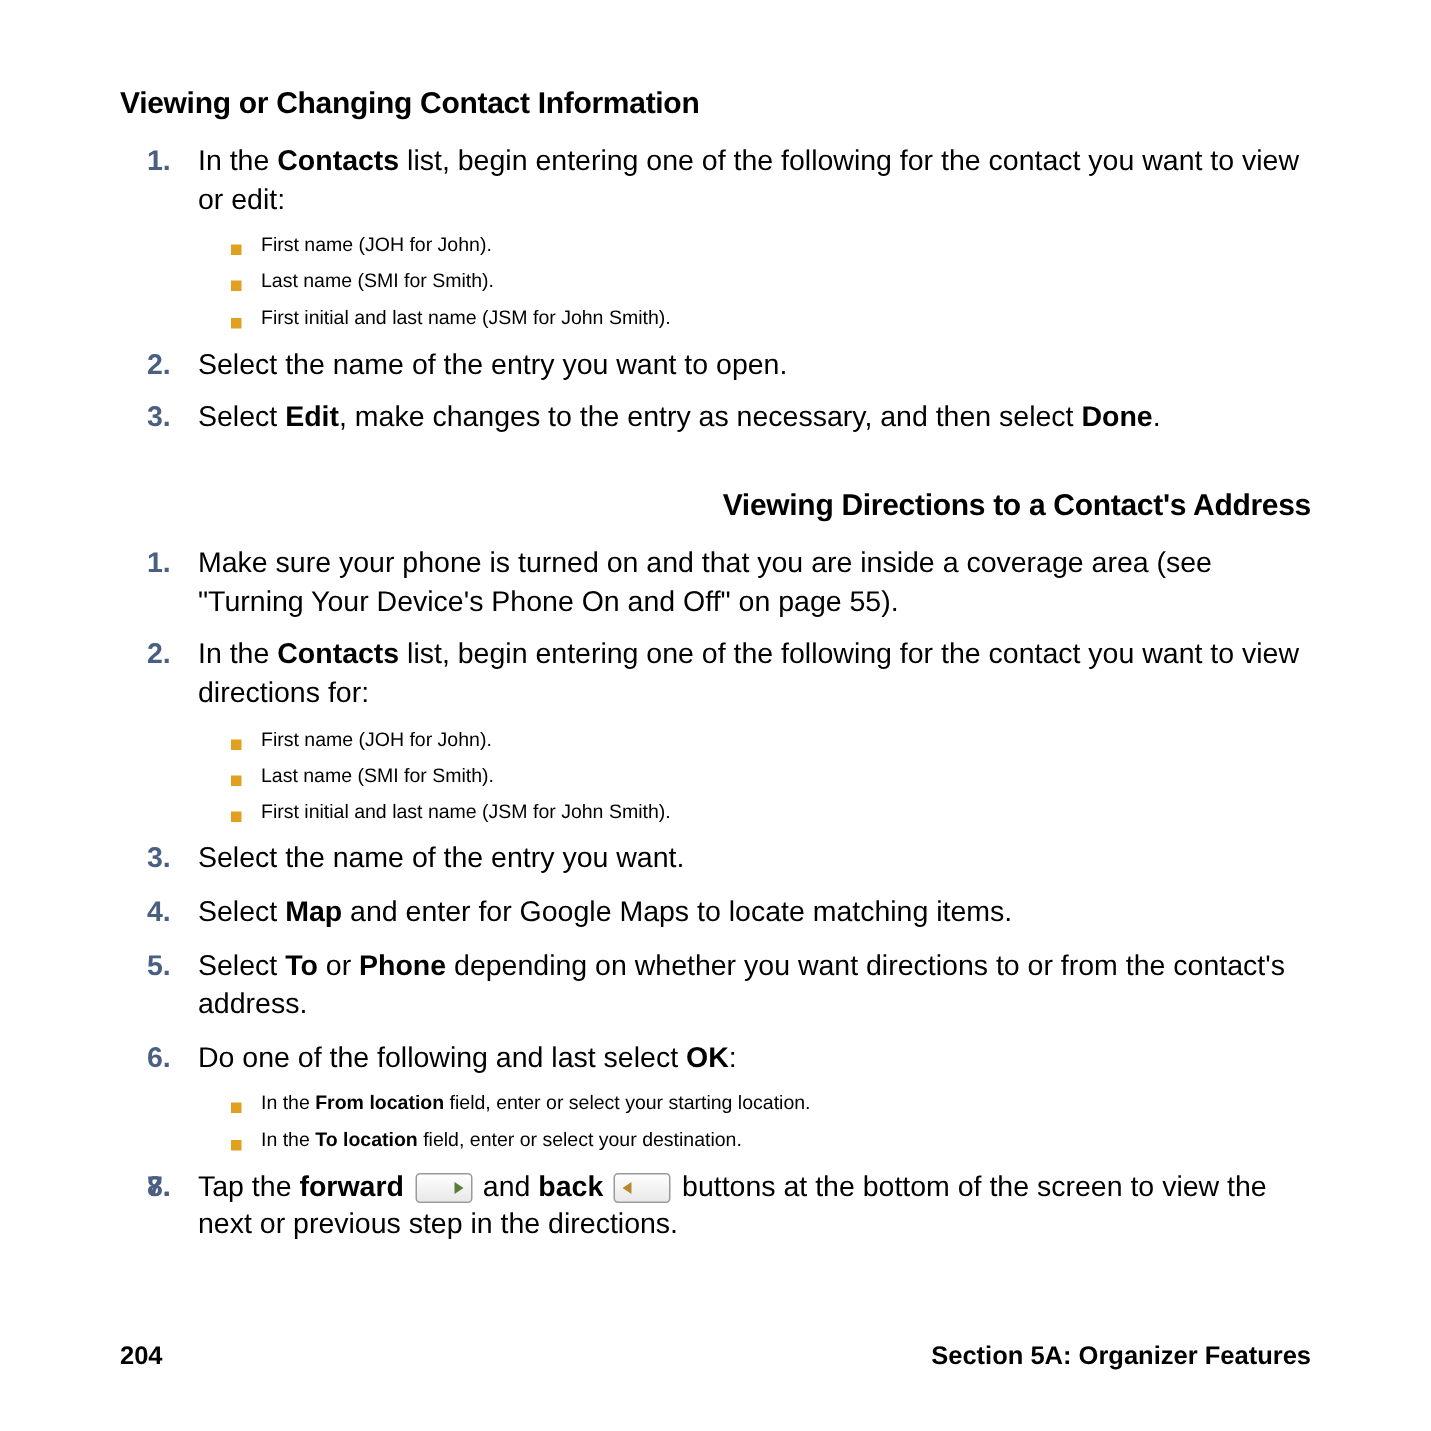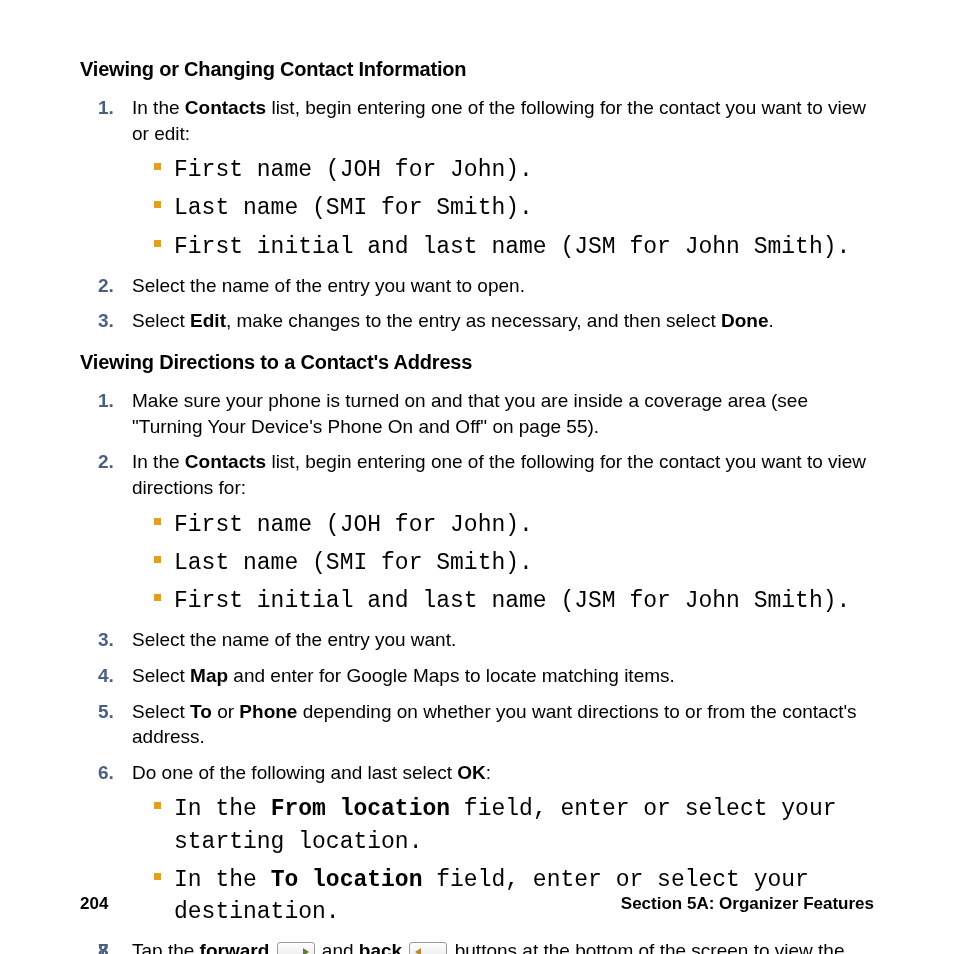--- a/index.html
+++ b/index.html
@@ -18,21 +18,22 @@
     height: 954px;
     position: relative;
   }
   h2.section-h {
     font-size: 20px;
     font-weight: 700;
     margin: 0 0 14px 0;
     letter-spacing: -0.2px;
   }
   h2.section-h.second {
-    margin-top: 17px;
+    margin-top: 34px;
+    text-align: right;
   }
   ol.num-list {
     list-style: none;
     margin: 0 0 0 18px;
     padding: 0;
   }
   ol.num-list > li {
     position: relative;
     padding-left: 34px;
     font-size: 19px;
@@ -48,24 +49,23 @@
     font-size: 19px;
   }
   ul.bullets {
     list-style: none;
     margin: 8px 0 6px 22px;
     padding: 0;
   }
   ul.bullets > li {
     position: relative;
     padding-left: 20px;
-    font-size: 23px;
+    font-size: 13px;
     line-height: 1.4;
     margin-bottom: 6px;
-    font-family: Liberation Mono, monospace;
   }
   .sq {
     position: absolute;
     left: 0;
     top: 9px;
     width: 7px;
     height: 7px;
     background: #e0a020;
   }
   .b { font-weight: 700; }

